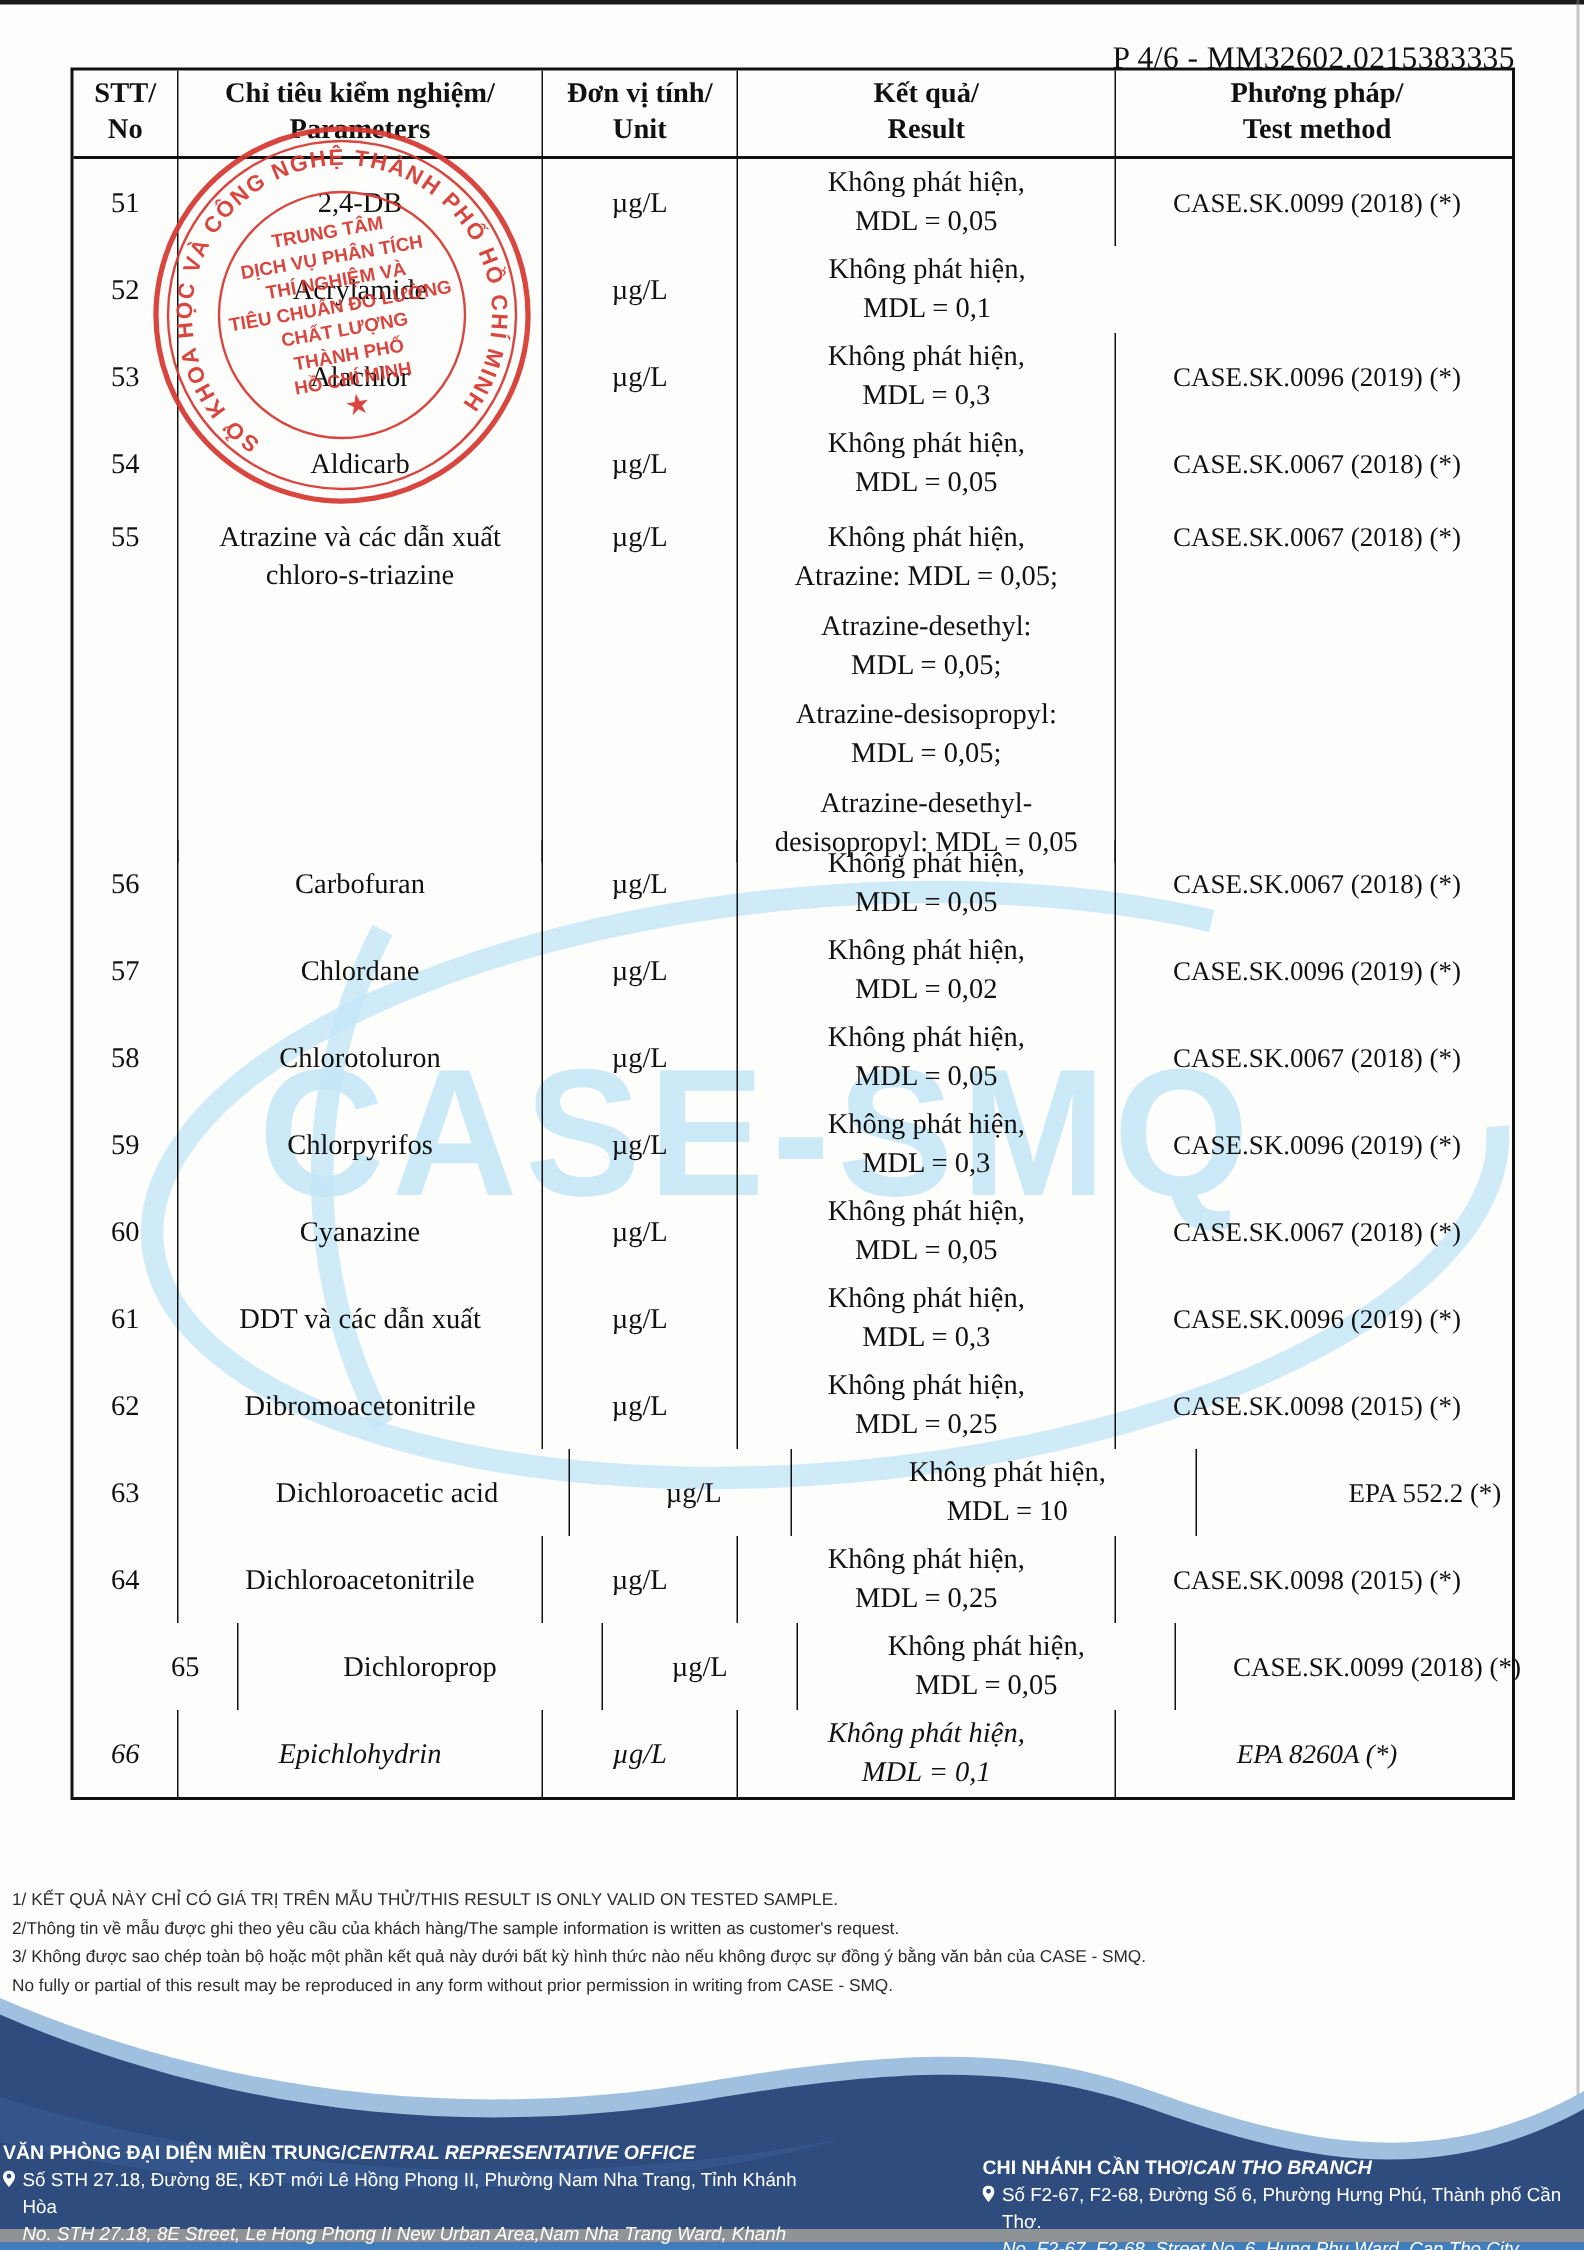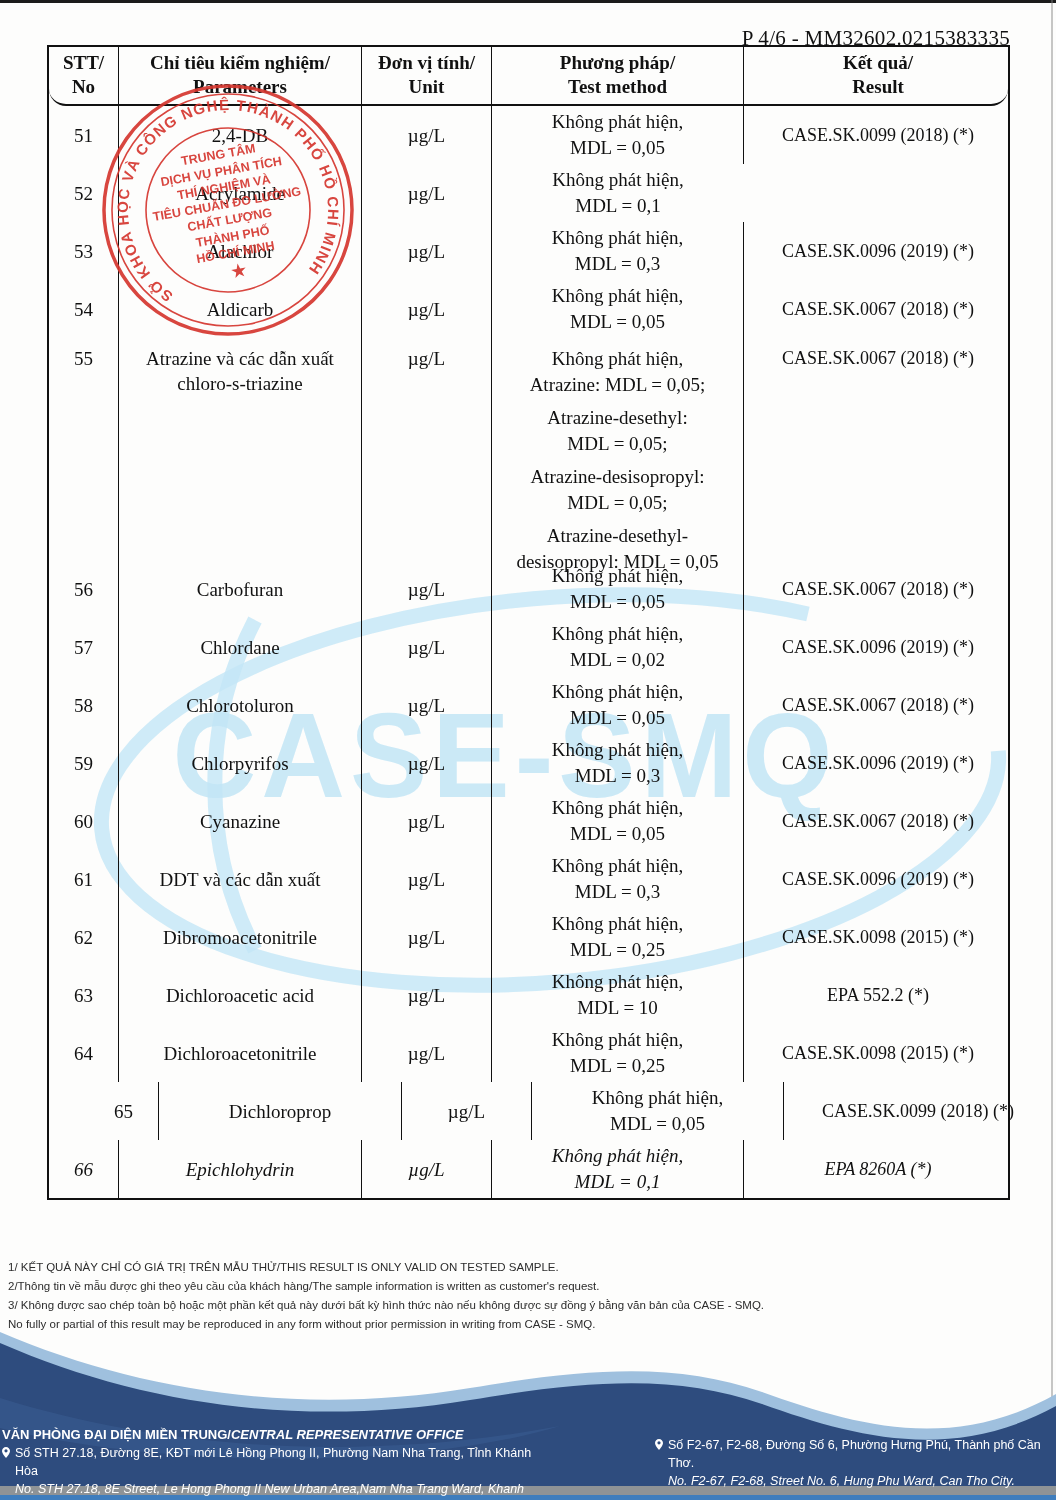--- a/index.html
+++ b/index.html
@@ -7,21 +7,21 @@
         font-family:"Liberation Serif",serif;color:#111;}
   .scan-top{position:absolute;left:0;top:0;width:1056px;height:3px;background:#1b1b1b;}
   .scan-right{position:absolute;top:0;right:3px;width:2px;height:100%;background:rgba(130,130,130,.45);}
 
   
   .ref{position:absolute;top:26px;left:560px;width:450px;text-align:right;font-size:21px;letter-spacing:.3px;}
 
   
   .rtable{position:absolute;left:47px;top:45px;width:963px;border:2.5px solid #111;box-sizing:border-box;background:transparent;}
   .tr{display:grid;grid-template-columns:70px 243px 130px 252px 268px;}
-  .thead{border-bottom:2.5px solid #111;border-radius:17px;}
+  .thead{border-bottom:2.5px solid #111;}
   .th{border-right:1.5px solid #111;text-align:center;font-weight:bold;font-size:19px;line-height:24px;padding:4px 2px 5px;}
   .th:last-child,.td:last-child{border-right:none;}
   .th .en{}
   .td{border-right:1.5px solid #111;display:flex;flex-direction:column;align-items:center;justify-content:center;
       text-align:center;font-size:19px;line-height:25px;padding:0 6px;box-sizing:border-box;}
   .td.param{white-space:pre-line;}
   .td.method{font-size:18px;}
   .tr.tall .td{justify-content:flex-start;padding-top:8px;}
   .result-line{line-height:26px;}
   .result-line.gap{margin-top:7px;}
@@ -82,26 +82,26 @@
       </div>
       <div class="th">
         <div>Chỉ tiêu kiểm nghiệm/</div>
         <div class="en">Parameters</div>
       </div>
       <div class="th">
         <div>Đơn vị tính/</div>
         <div class="en">Unit</div>
       </div>
       <div class="th">
+        <div>Kết quả/</div>
+        <div class="en">Result</div>
+      </div>
+      <div class="th">
         <div>Phương pháp/</div>
         <div class="en">Test method</div>
-      </div>
-      <div class="th">
-        <div>Kết quả/</div>
-        <div class="en">Result</div>
       </div>
     </div>
     <div>
         <div class="tr" style="height: 58px;">
       <div class="td no">51</div>
       <div class="td param">2,4-DB</div>
       <div class="td unit">µg/L</div>
       <div class="td result">
             <div class="result-line">Không phát hiện,</div>
             <div class="result-line">MDL = 0,05</div>
@@ -217,21 +217,21 @@
         <div class="tr" style="height: 58px;">
       <div class="td no">62</div>
       <div class="td param">Dibromoacetonitrile</div>
       <div class="td unit">µg/L</div>
       <div class="td result">
             <div class="result-line">Không phát hiện,</div>
             <div class="result-line">MDL = 0,25</div>
           </div>
       <div class="td method">CASE.SK.0098 (2015) (*)</div>
     </div>
-        <div class="tr" style="height: 58px;">
+        <div class="tr" style="height: 58px; gap: 18px;">
       <div class="td no">63</div>
       <div class="td param">Dichloroacetic acid</div>
       <div class="td unit">µg/L</div>
       <div class="td result">
             <div class="result-line">Không phát hiện,</div>
             <div class="result-line">MDL = 10</div>
           </div>
       <div class="td method">EPA 552.2 (*)</div>
     </div>
         <div class="tr" style="height: 58px;">
@@ -316,20 +316,21 @@
       </span>
       <span>Số STH 27.18, Đường 8E, KĐT mới Lê Hồng Phong II, Phường Nam Nha Trang, Tỉnh Khánh Hòa</span>
     </div>
     <div class="fline en-line">
       <span>No. STH 27.18, 8E Street, Le Hong Phong II New Urban Area,Nam Nha Trang Ward, Khanh Hoa Province</span>
     </div>
 
   </div>
 
   <div class="fblock right">
+    <div class="ftitle"><span>CHI NHÁNH CẦN THƠ/</span><span class="en">CAN THO BRANCH</span></div>
     <div class="fline">
       <span class="ic pin-icon">
         <svg width="8" height="11" viewBox="0 0 8 11">
             <path d="M4 0 C1.8 0 0 1.8 0 4 C0 6.8 4 11 4 11 C4 11 8 6.8 8 4 C8 1.8 6.2 0 4 0 Z M4 5.4 A1.6 1.6 0 1 1 4 2.2 A1.6 1.6 0 0 1 4 5.4 Z" fill="#fff"></path>
           </svg>
       </span>
       <span>Số F2-67, F2-68, Đường Số 6, Phường Hưng Phú, Thành phố Cần Thơ.</span>
     </div>
     <div class="fline en-line">
       <span>No. F2-67, F2-68, Street No. 6, Hung Phu Ward, Can Tho City.</span>

